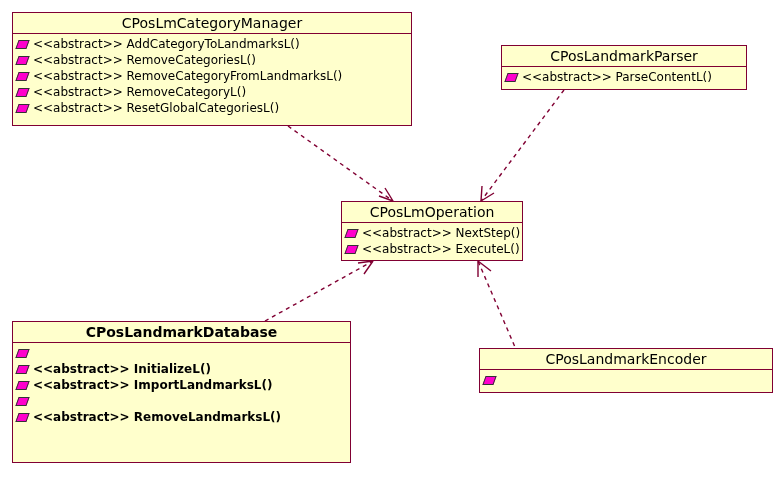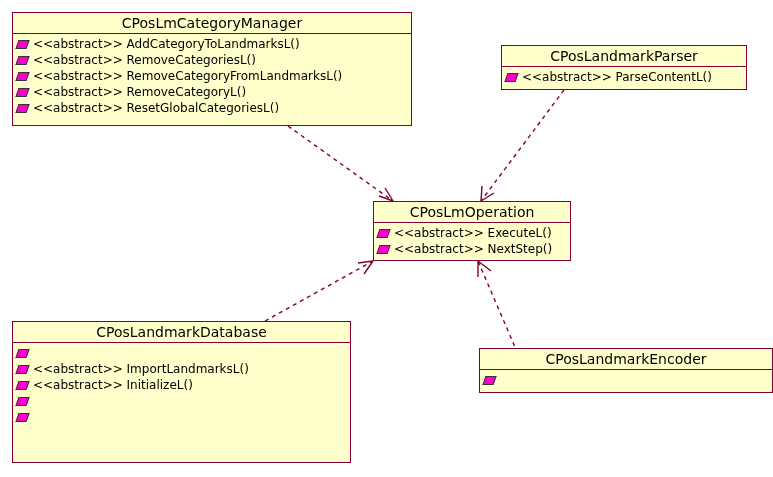--- a/index.html
+++ b/index.html
@@ -126,53 +126,54 @@
         <span class="op-marker"></span>
         <span class="op-text">&lt;&lt;abstract&gt;&gt; RemoveCategoryL()</span>
       </div>
       <div class="uml-op">
         <span class="op-marker"></span>
         <span class="op-text">&lt;&lt;abstract&gt;&gt; ResetGlobalCategoriesL()</span>
       </div>
     </div>
   </div>
 
-  <div class="uml-class" style="left:341px; top:201px; width:198px; height:60px;margin-left:32px;">
+  <div class="uml-class" style="left:341px; top:201px; width:182px; height:60px;">
     <div class="uml-title">CPosLmOperation</div>
     <div class="uml-ops">
       <div class="uml-op">
         <span class="op-marker"></span>
-        <span class="op-text">&lt;&lt;abstract&gt;&gt; ExecuteL()</span>
+        <span class="op-text">&lt;&lt;abstract&gt;&gt; NextStep()</span>
       </div>
       <div class="uml-op">
         <span class="op-marker"></span>
-        <span class="op-text">&lt;&lt;abstract&gt;&gt; NextStep()</span>
+        <span class="op-text">&lt;&lt;abstract&gt;&gt; ExecuteL()</span>
       </div>
     </div>
   </div>
 
-  <div class="uml-class" style="left:12px; top:321px; width:339px; height:142px;">
+  <div class="uml-class" style="left:12px; top:321px; width:339px; height:142px;font-weight:bold;">
     <div class="uml-title">CPosLandmarkDatabase</div>
     <div class="uml-ops">
       <div class="uml-op">
         <span class="op-marker"></span>
       </div>
       <div class="uml-op">
         <span class="op-marker"></span>
-        <span class="op-text">&lt;&lt;abstract&gt;&gt; ImportLandmarksL()</span>
+        <span class="op-text">&lt;&lt;abstract&gt;&gt; InitializeL()</span>
       </div>
       <div class="uml-op">
         <span class="op-marker"></span>
-        <span class="op-text">&lt;&lt;abstract&gt;&gt; InitializeL()</span>
+        <span class="op-text">&lt;&lt;abstract&gt;&gt; ImportLandmarksL()</span>
       </div>
       <div class="uml-op">
         <span class="op-marker"></span>
       </div>
       <div class="uml-op">
         <span class="op-marker"></span>
+        <span class="op-text">&lt;&lt;abstract&gt;&gt; RemoveLandmarksL()</span>
       </div>
     </div>
   </div>
 
   <div class="uml-class" style="left:479px; top:348px; width:294px; height:45px;">
     <div class="uml-title">CPosLandmarkEncoder</div>
     <div class="uml-ops">
       <div class="uml-op">
         <span class="op-marker"></span>
       </div>

